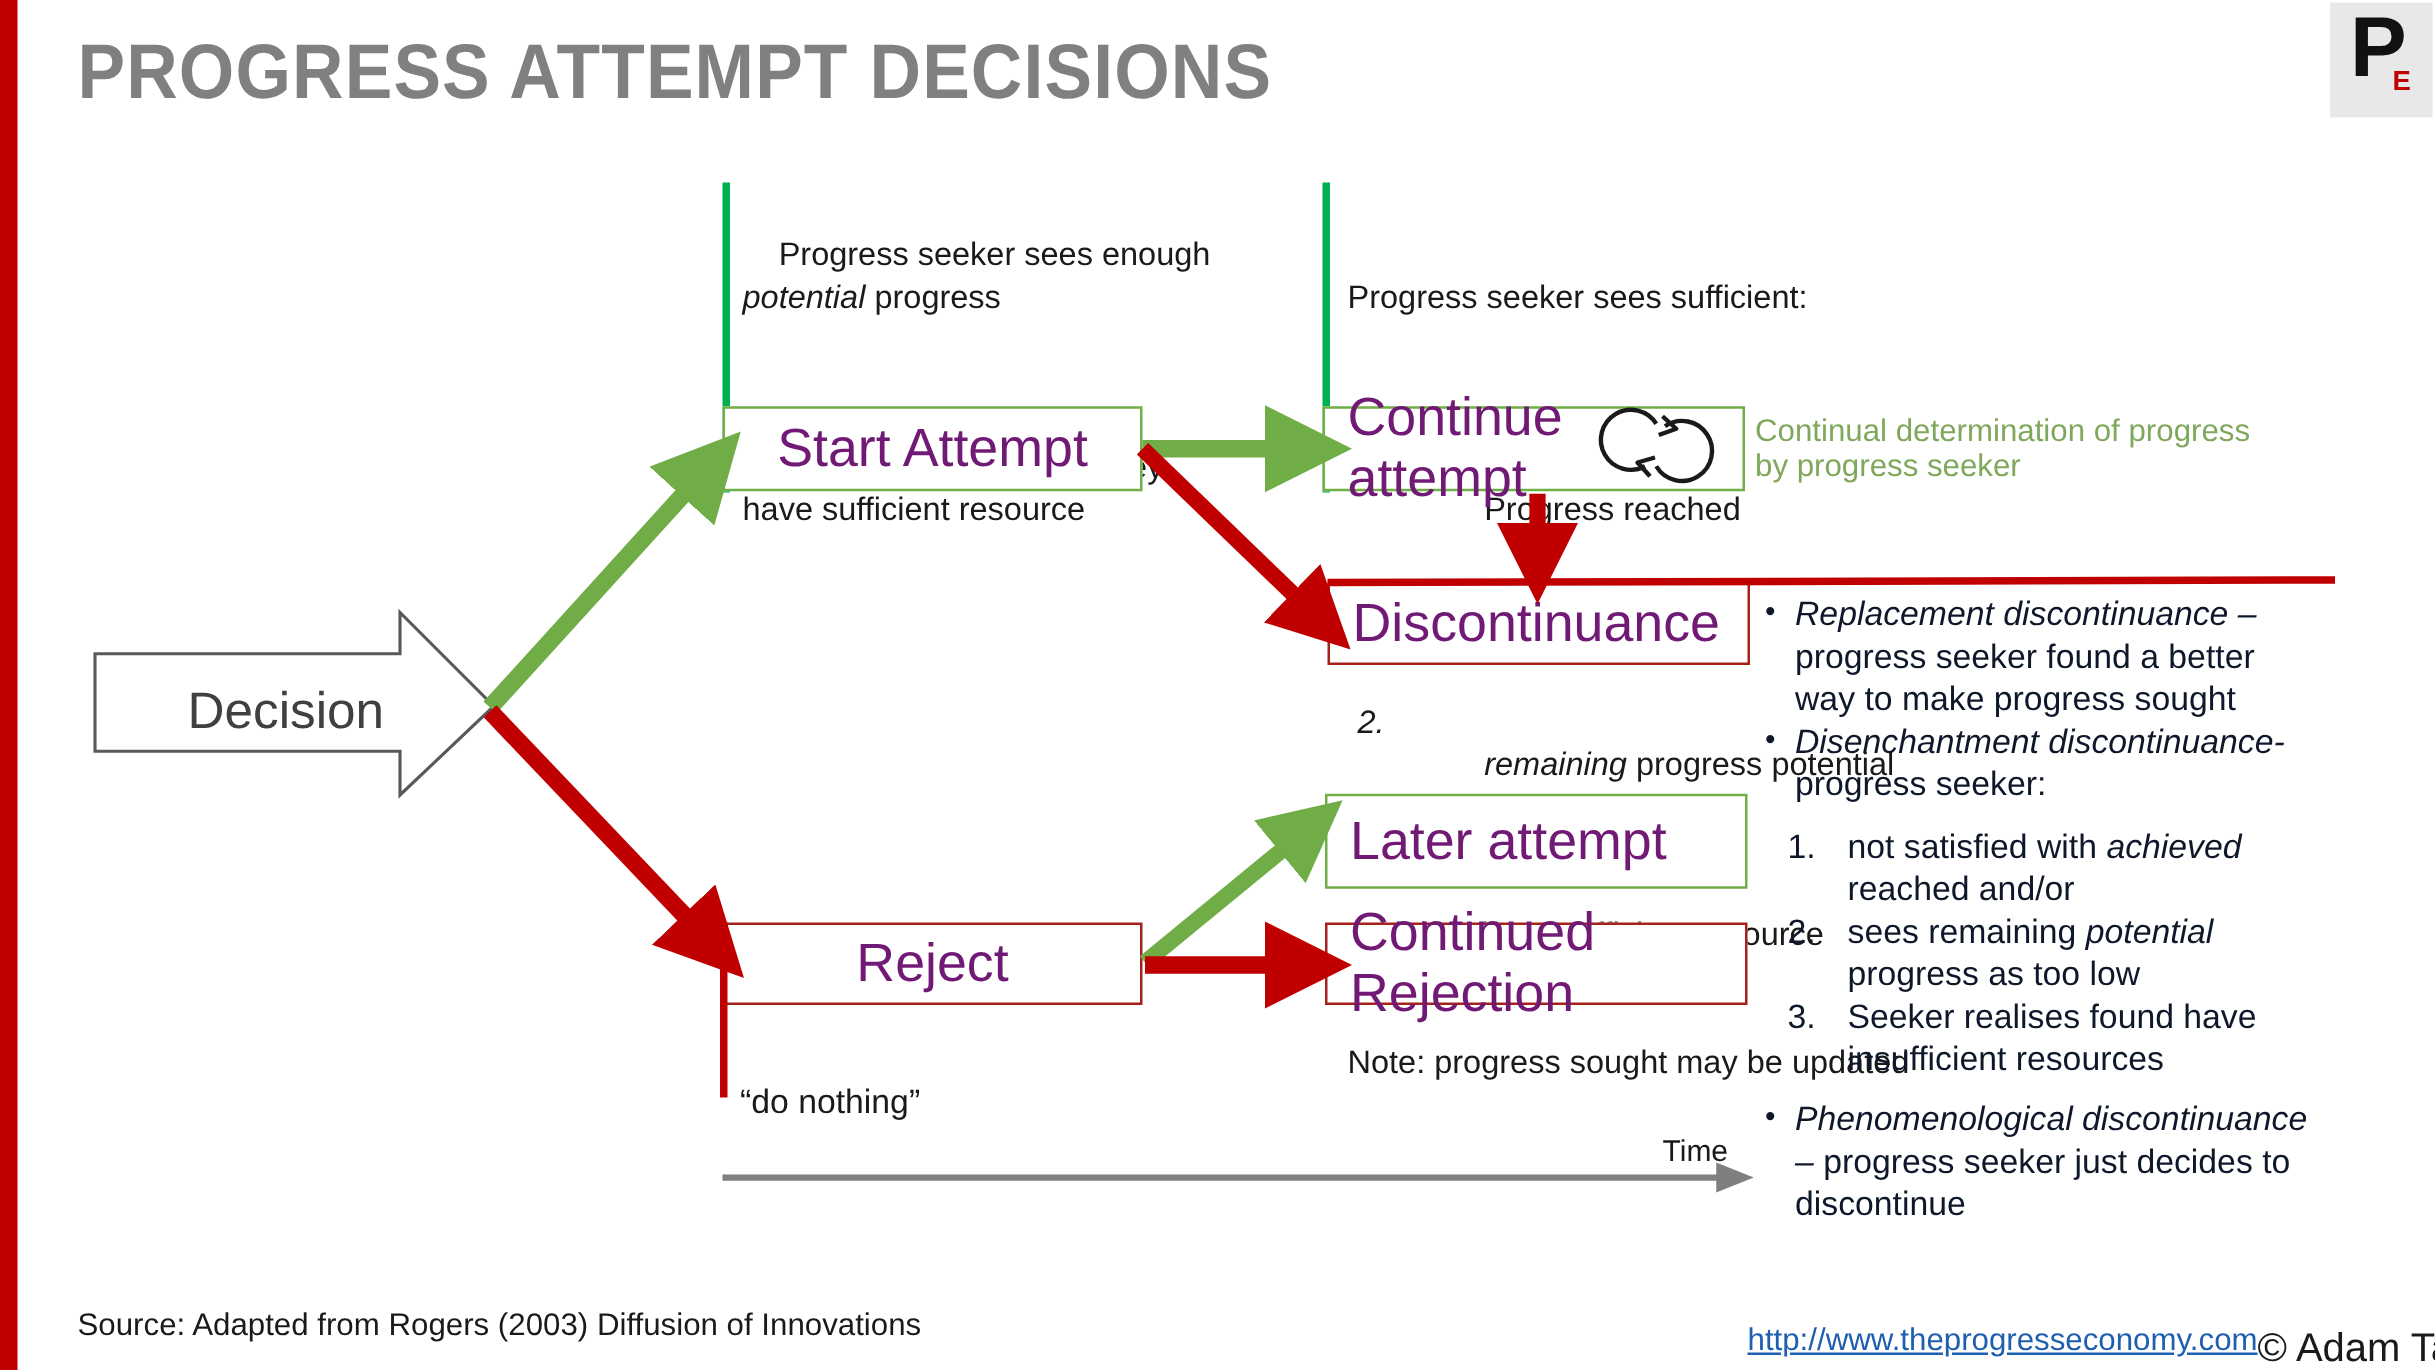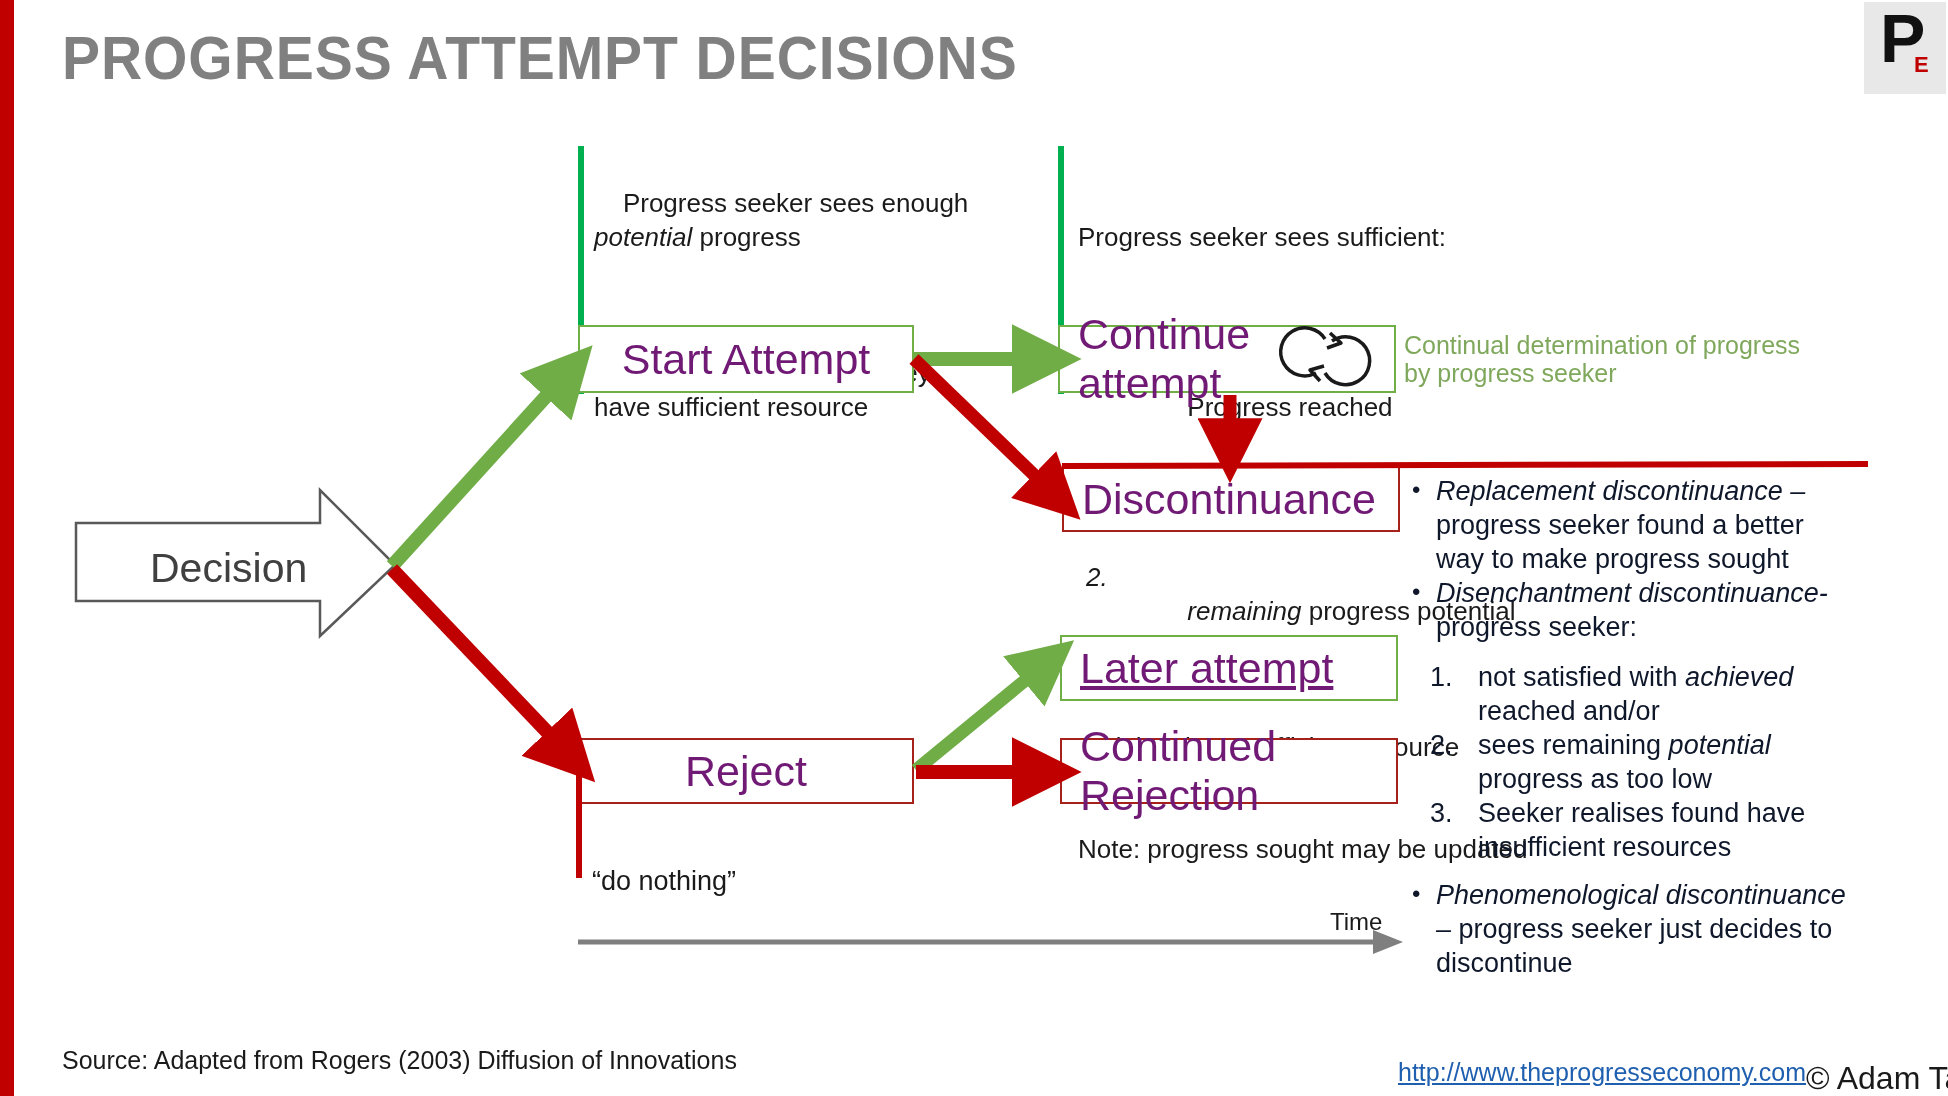--- a/index.html
+++ b/index.html
@@ -233,21 +233,21 @@
   </div>
 
   <div class="pbox green" style="left:1058px; top:325px; width:338px; height:68px;">
     <span>Continue attempt</span>
   </div>
 
   <div class="pbox red" style="left:1062px; top:466px; width:338px; height:66px;">
     <span>Discontinuance</span>
   </div>
 
-  <div class="pbox green" style="left:1060px; top:635px; width:338px; height:66px;text-decoration:underline;">
+  <div class="pbox green" style="left:1060px; top:635px; width:338px; height:76px;">
     <span>Later attempt</span>
   </div>
 
   <div class="pbox red center" style="left:578px; top:738px; width:336px; height:66px;">
     <span>Reject</span>
   </div>
 
   <div class="pbox red" style="left:1060px; top:738px; width:338px; height:66px;">
     <span>Continued Rejection</span>
   </div>

